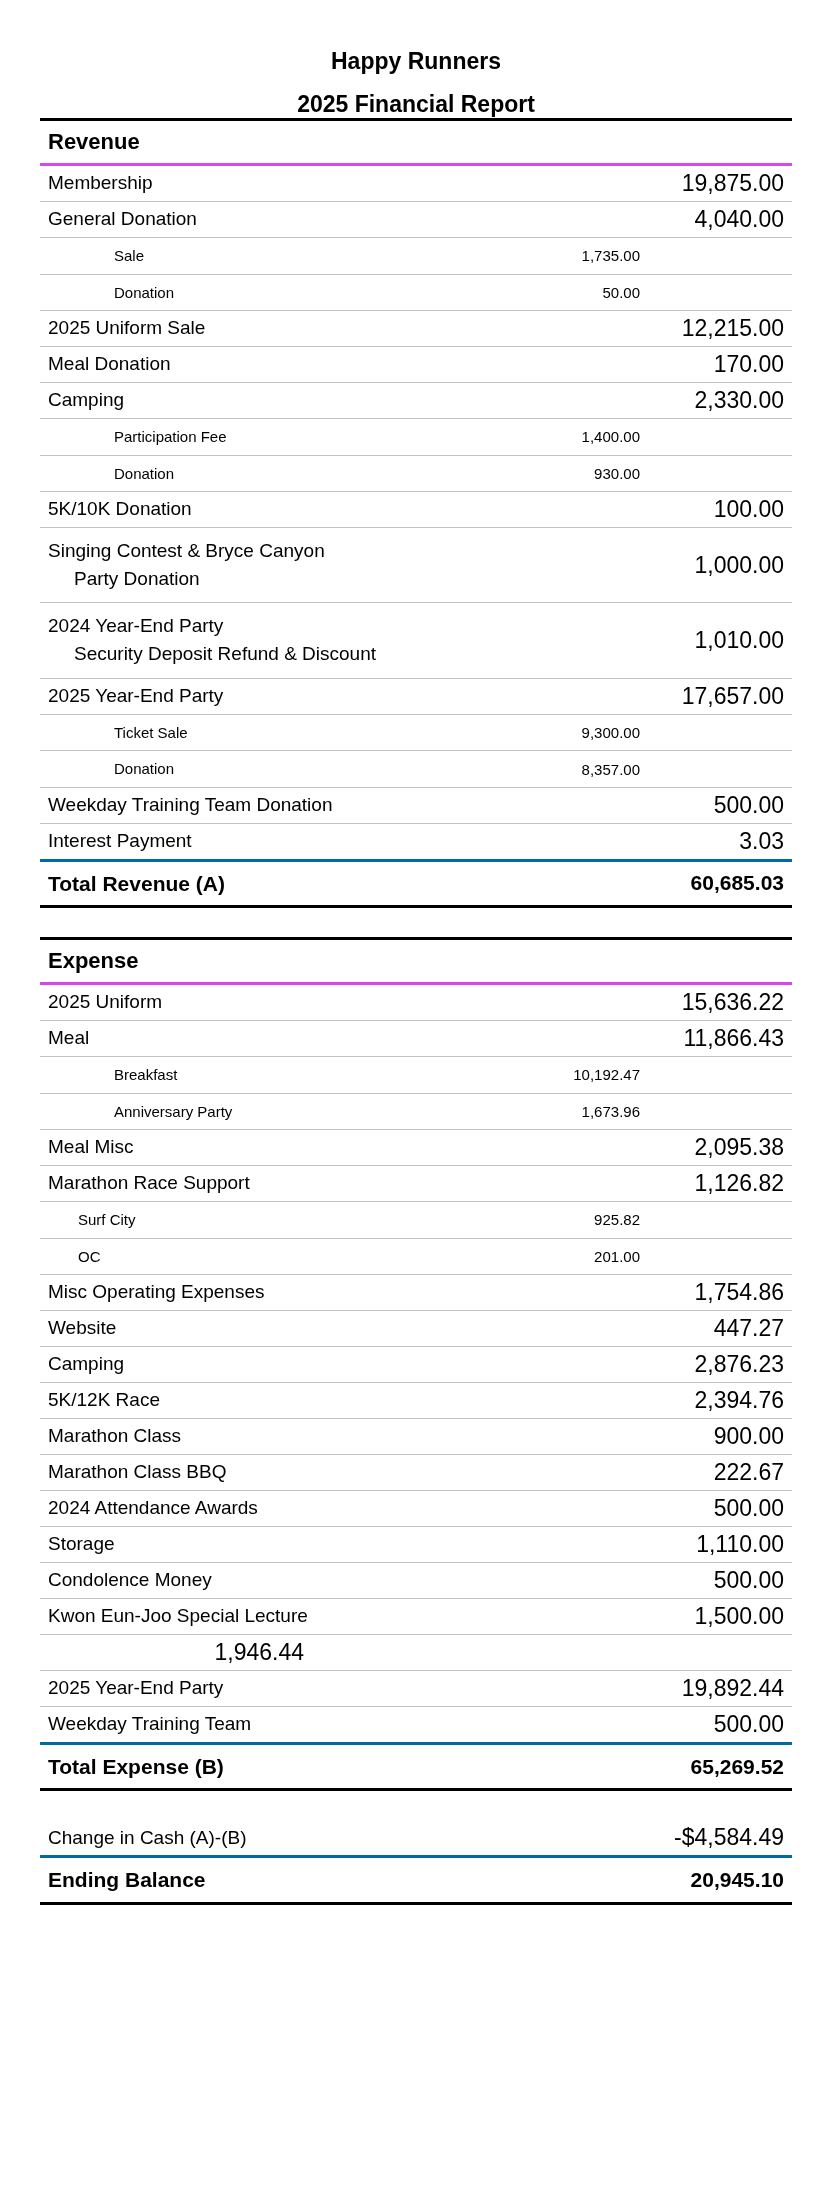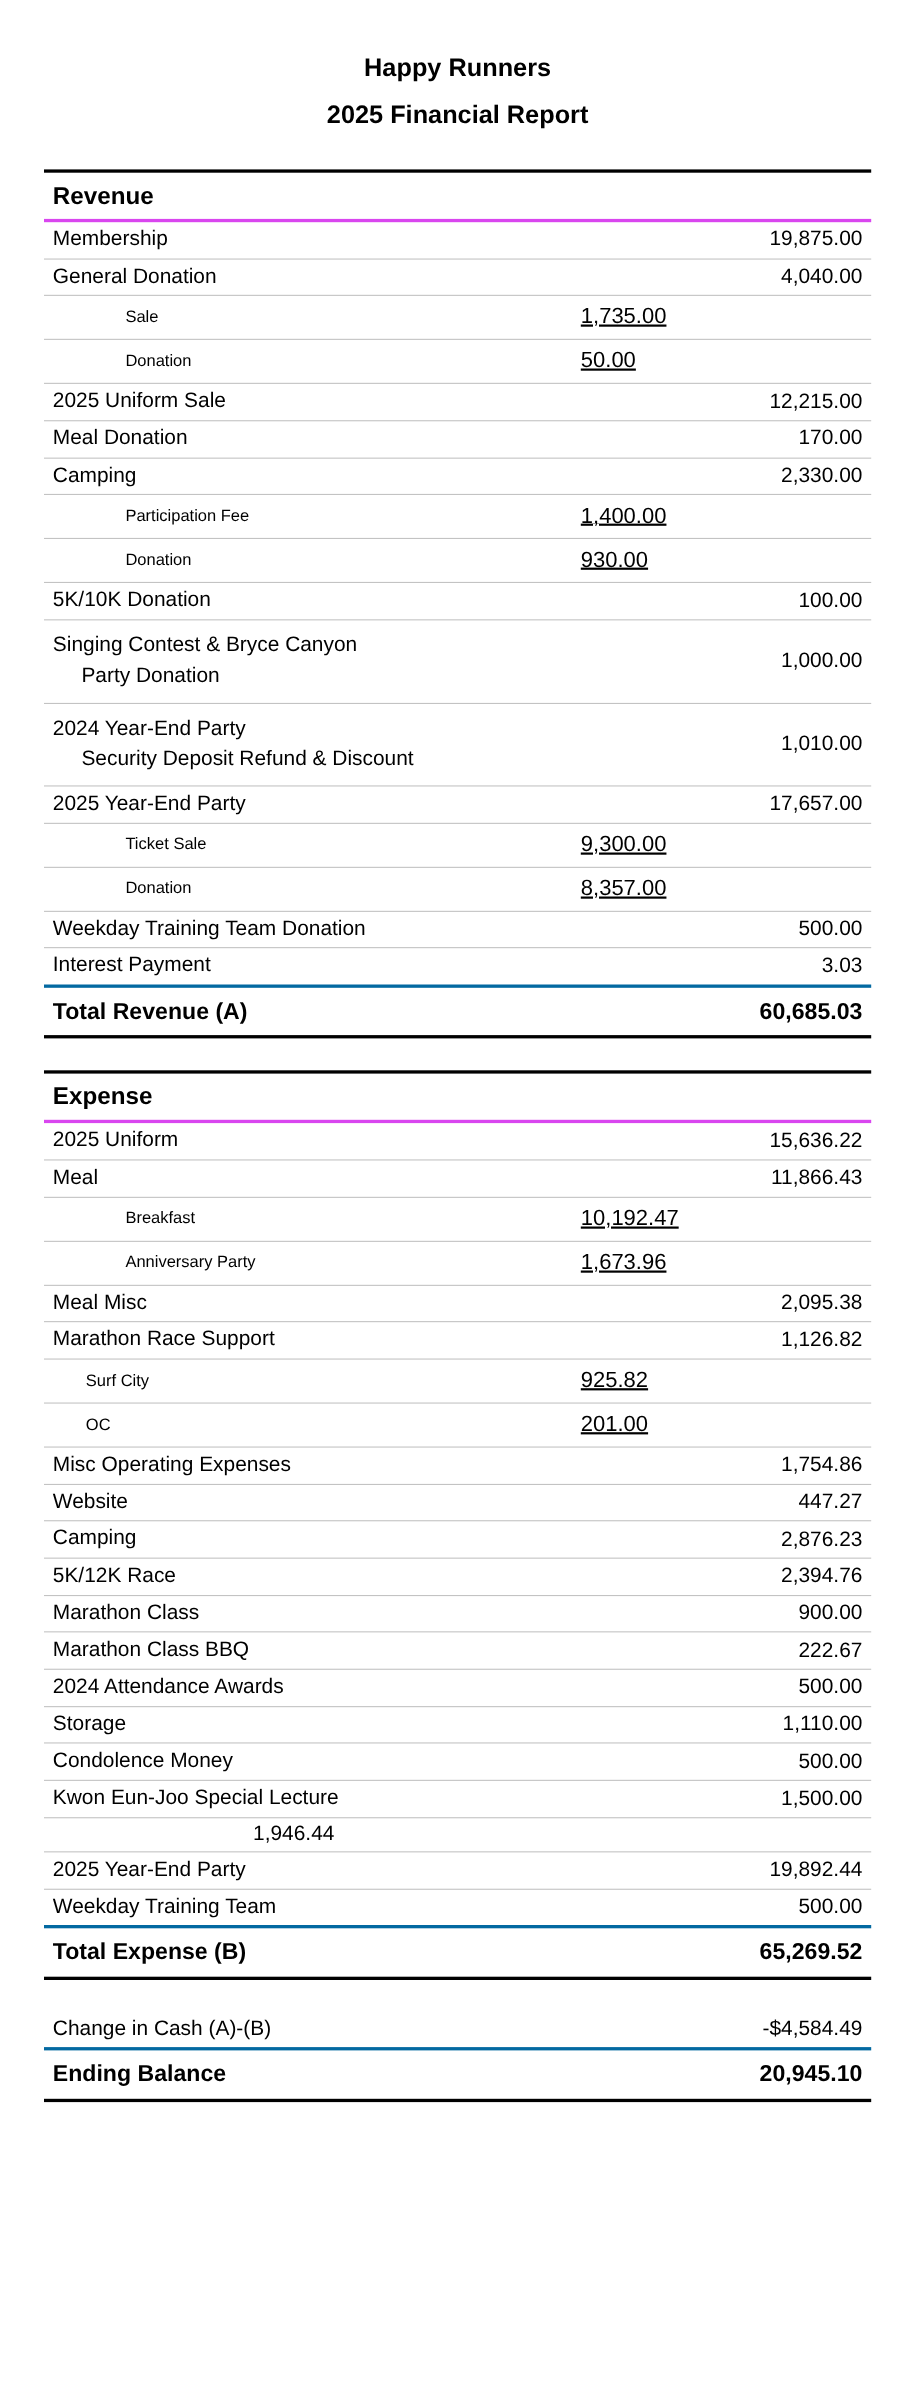--- a/index.html
+++ b/index.html
@@ -2,35 +2,35 @@
 <html><head>
 <meta charset="utf-8">
 <style>
   html, body { margin: 0; padding: 0; background: #ffffff; }
   .page {
     width: 831px; height: 2187px; box-sizing: border-box;
     background: #ffffff; color: #000000;
     font-family: "Liberation Sans", sans-serif;
     padding: 48px 39px 0 40px; overflow: hidden;
   }
-  .title { text-align: center; font-weight: 700; font-size: 23px; margin-bottom: 36px; }
+  .title { text-align: center; font-weight: 700; font-size: 23px; }
   .title-line + .title-line { margin-top: 16px; }
 
   .sec-header {
     font-weight: 700; font-size: 22px;
     border-top: 3px solid #000; border-bottom: 3px solid #d946ef;
     padding: 8px 8px;
   }
   .rows .row { border-bottom: 1.5px solid #c3c3c3; }
   .rows .row:last-child { border-bottom: none; }
 
   .row { display: flex; align-items: center; padding: 4px 8px; }
   .row .c-label { flex: 1; font-size: 19px; line-height: 1.3; }
-  .row .c-mid  { width: 112px; font-size: 20px; text-decoration: underline; }
-  .row .c-main { width: 144px; text-align: right; font-size: 19px; }
+  .row .c-mid  { width: 112px; text-align: right; font-size: 15px; }
+  .row .c-main { width: 144px; text-align: right; font-size: 23px; }
 
   .row.sub { padding-top: 8px; padding-bottom: 8px; }
   .row.sub .c-label { font-size: 15px; }
   .row.indent1 .c-label { padding-left: 30px; }
   .row.indent2 .c-label { padding-left: 66px; }
   .row.twoline { padding-top: 11px; padding-bottom: 11px; }
   .row .line2 { padding-left: 26px; margin-top: 3px; }
 
   .row.total {
     border-top: 3px solid #0369a1; border-bottom: 3px solid #000;

